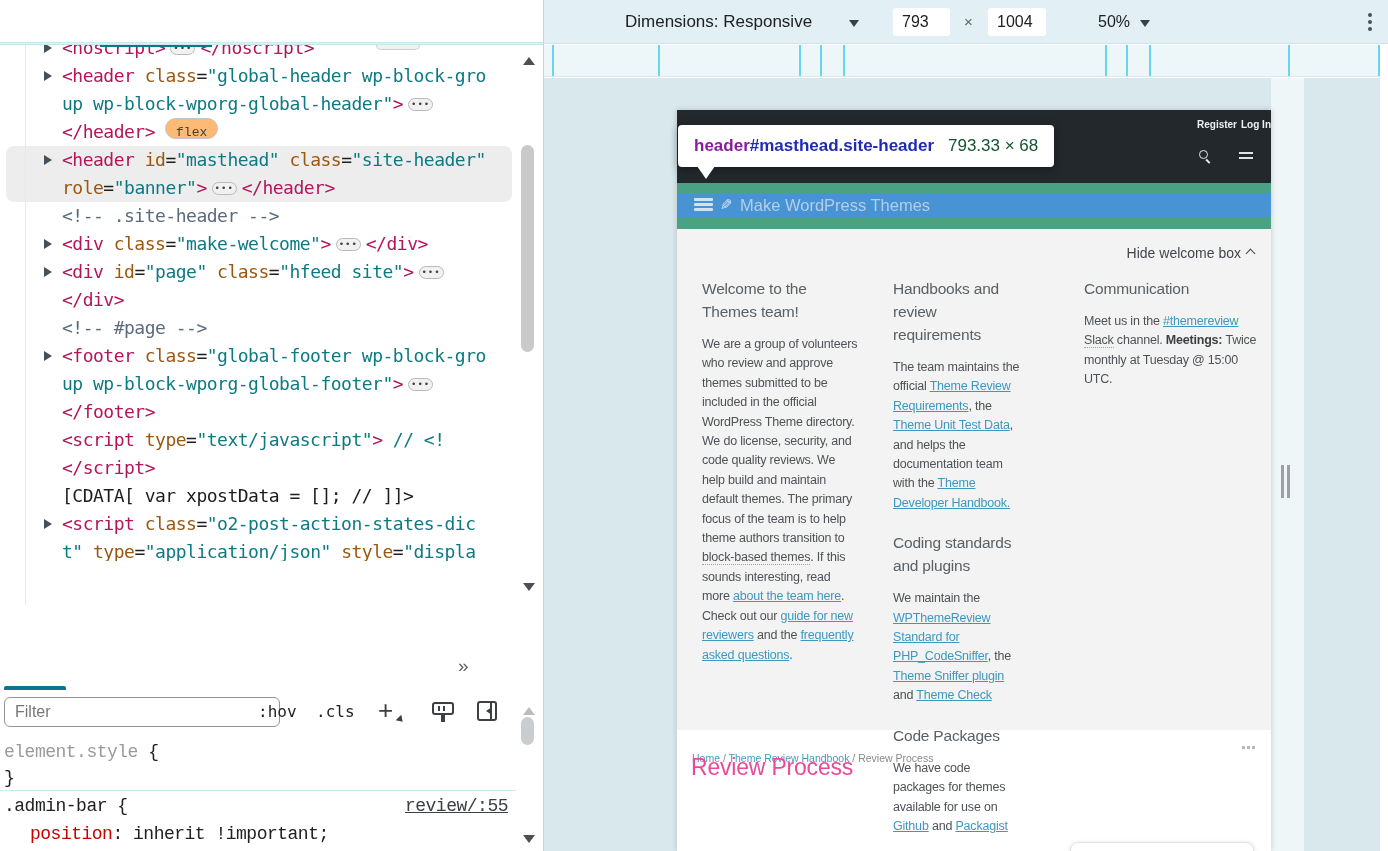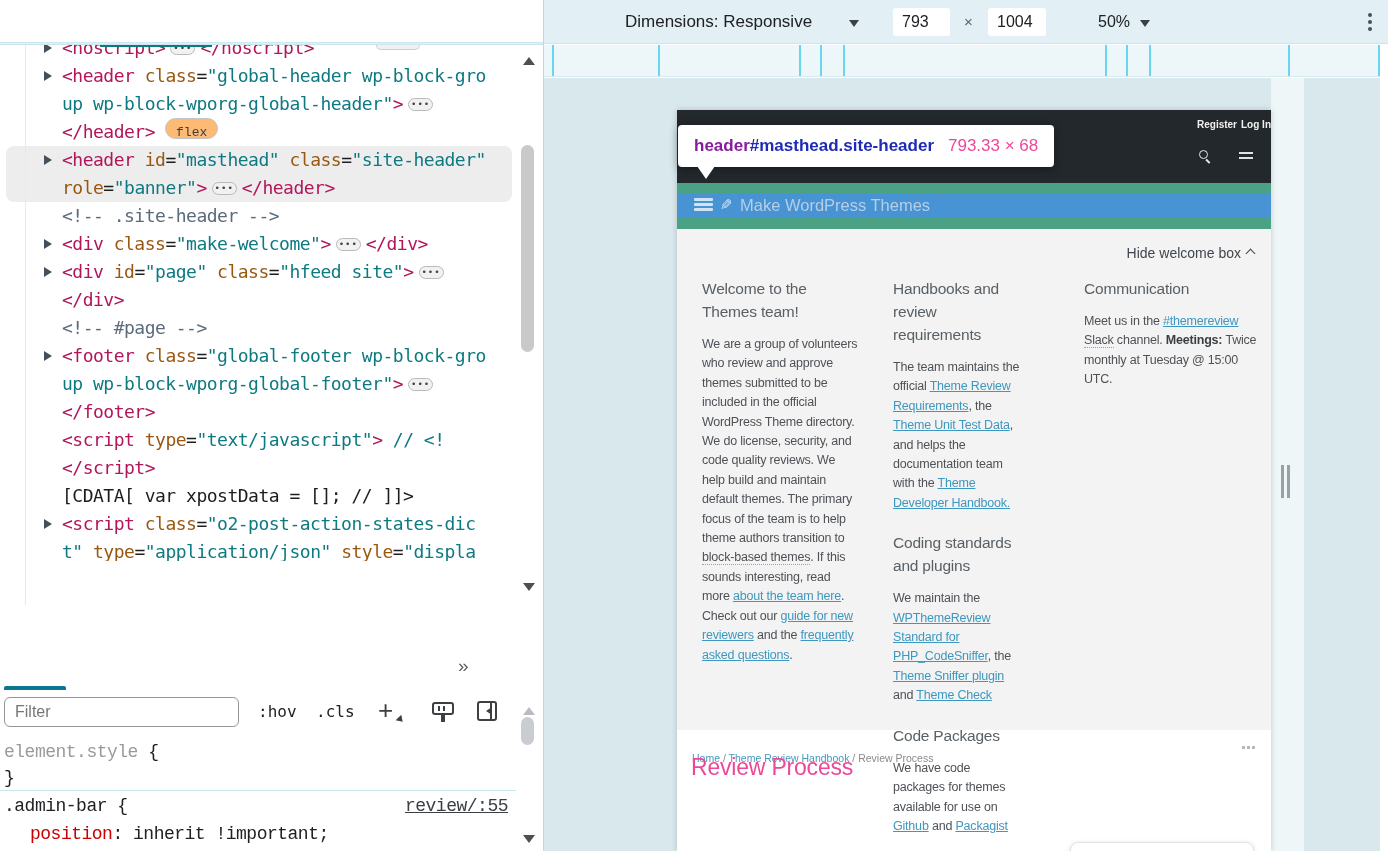--- a/index.html
+++ b/index.html
@@ -63,21 +63,21 @@
   .crumb-text{left:44px;top:605px;width:460px;height:40px;line-height:40px;overflow:hidden;white-space:nowrap;
      font-family:"DejaVu Sans Mono",monospace;font-size:16px;color:#8f4a20}
 
   
   .styles-tabs{left:0;top:645;width:543px;height:45px;background:#e2f0f5;border-bottom:1px solid #cfe3e9}
   .stab{position:absolute;top:0;height:44px;line-height:44px;font-size:17px;color:#3a4248}
   .stab.active{color:#0b5f74}
   .stab-underline{left:4px;top:686px;width:62px;height:4px;background:#0c7792;border-radius:2px 2px 0 0}
   .smore{left:458px;top:645px;height:44px;line-height:42px;font-size:19px;color:#5f6368}
   .filter-row{left:0;top:690;width:543px;height:43px;background:#fff;border-bottom:1px solid #c9e9f2}
-  .filter-input{left:4px;top:697px;width:235px;height:30px;border:1px solid #919699;border-radius:6px;
+  .filter-input{left:4px;top:697px;width:276px;height:30px;border:1px solid #919699;border-radius:6px;
      padding:0 10px;font-size:16px;color:#202124;background:#fff;outline:none;font-family:"Liberation Sans",sans-serif}
   .filter-input::placeholder{color:#767676}
   .tok{top:690px;height:43px;line-height:43px;font-family:"DejaVu Sans Mono",monospace;font-size:16px;color:#202124}
   .plusbtn{left:378px;top:690px;height:43px;line-height:40px;font-size:26px;color:#3c4043}
   .plus-corner{left:398px;top:716px;width:0;height:0;border:4px solid transparent;border-top:6px solid #3c4043;transform:rotate(-45deg)}
   .brush-ico{left:432px;top:702px;width:22px;height:13px;border:2px solid #3c4043;border-radius:3px}
   .brush-ico::before{content:"";position:absolute;left:4px;top:2px;width:2px;height:5px;background:#3c4043;box-shadow:5px 0 0 #3c4043}
   .brush-ico::after{content:"";position:absolute;left:7px;top:11px;width:4px;height:7px;background:#3c4043}
   .panel-ico{left:477px;top:701px;width:20px;height:20px;border:2px solid #3c4043;border-radius:3px}
   .panel-ico::before{content:"";position:absolute;right:3px;top:0;width:2px;height:16px;background:#3c4043}
@@ -143,21 +143,21 @@
   .page-crumb .plink{text-decoration:none;color:#4798be}
   .page-title{position:absolute;left:14px;top:644px;font-size:23px;color:#ec4899;letter-spacing:-.2px}
   .bottom-card{position:absolute;left:393px;top:732px;width:184px;height:24px;background:#fff;
      border:1px solid #e2e2e2;border-radius:8px;box-shadow:0 1px 5px rgba(0,0,0,.13)}
 
   
   .tooltip{left:678px;top:125px;height:42px;background:#fff;border-radius:4px;z-index:6;
      box-shadow:0 2px 10px rgba(0,0,0,.33);line-height:42px;padding:0 16px;white-space:nowrap;font-size:17px}
   .tt-tag{color:#871c9d;font-weight:bold}
   .tt-sel{color:#1f2bb5;font-weight:bold}
-  .tt-size{color:#ec4899;margin-left:14px}
+  .tt-size{color:#14532d;margin-left:14px}
   .tt-pointer{left:697px;top:166px;width:0;height:0;border:9px solid transparent;border-top:13px solid #fff;z-index:6}
 </style>
 </head>
 <body>
 
 <div id="root">
 
   <div class="abs lt-toolbar">
     <svg class="abs ico-inspect" viewBox="0 0 23 23" width="23" height="23">
       <rect x="2" y="2" width="15" height="15" fill="none" stroke="#0c7792" stroke-width="2.4" stroke-dasharray="3.2,2.4"></rect>

